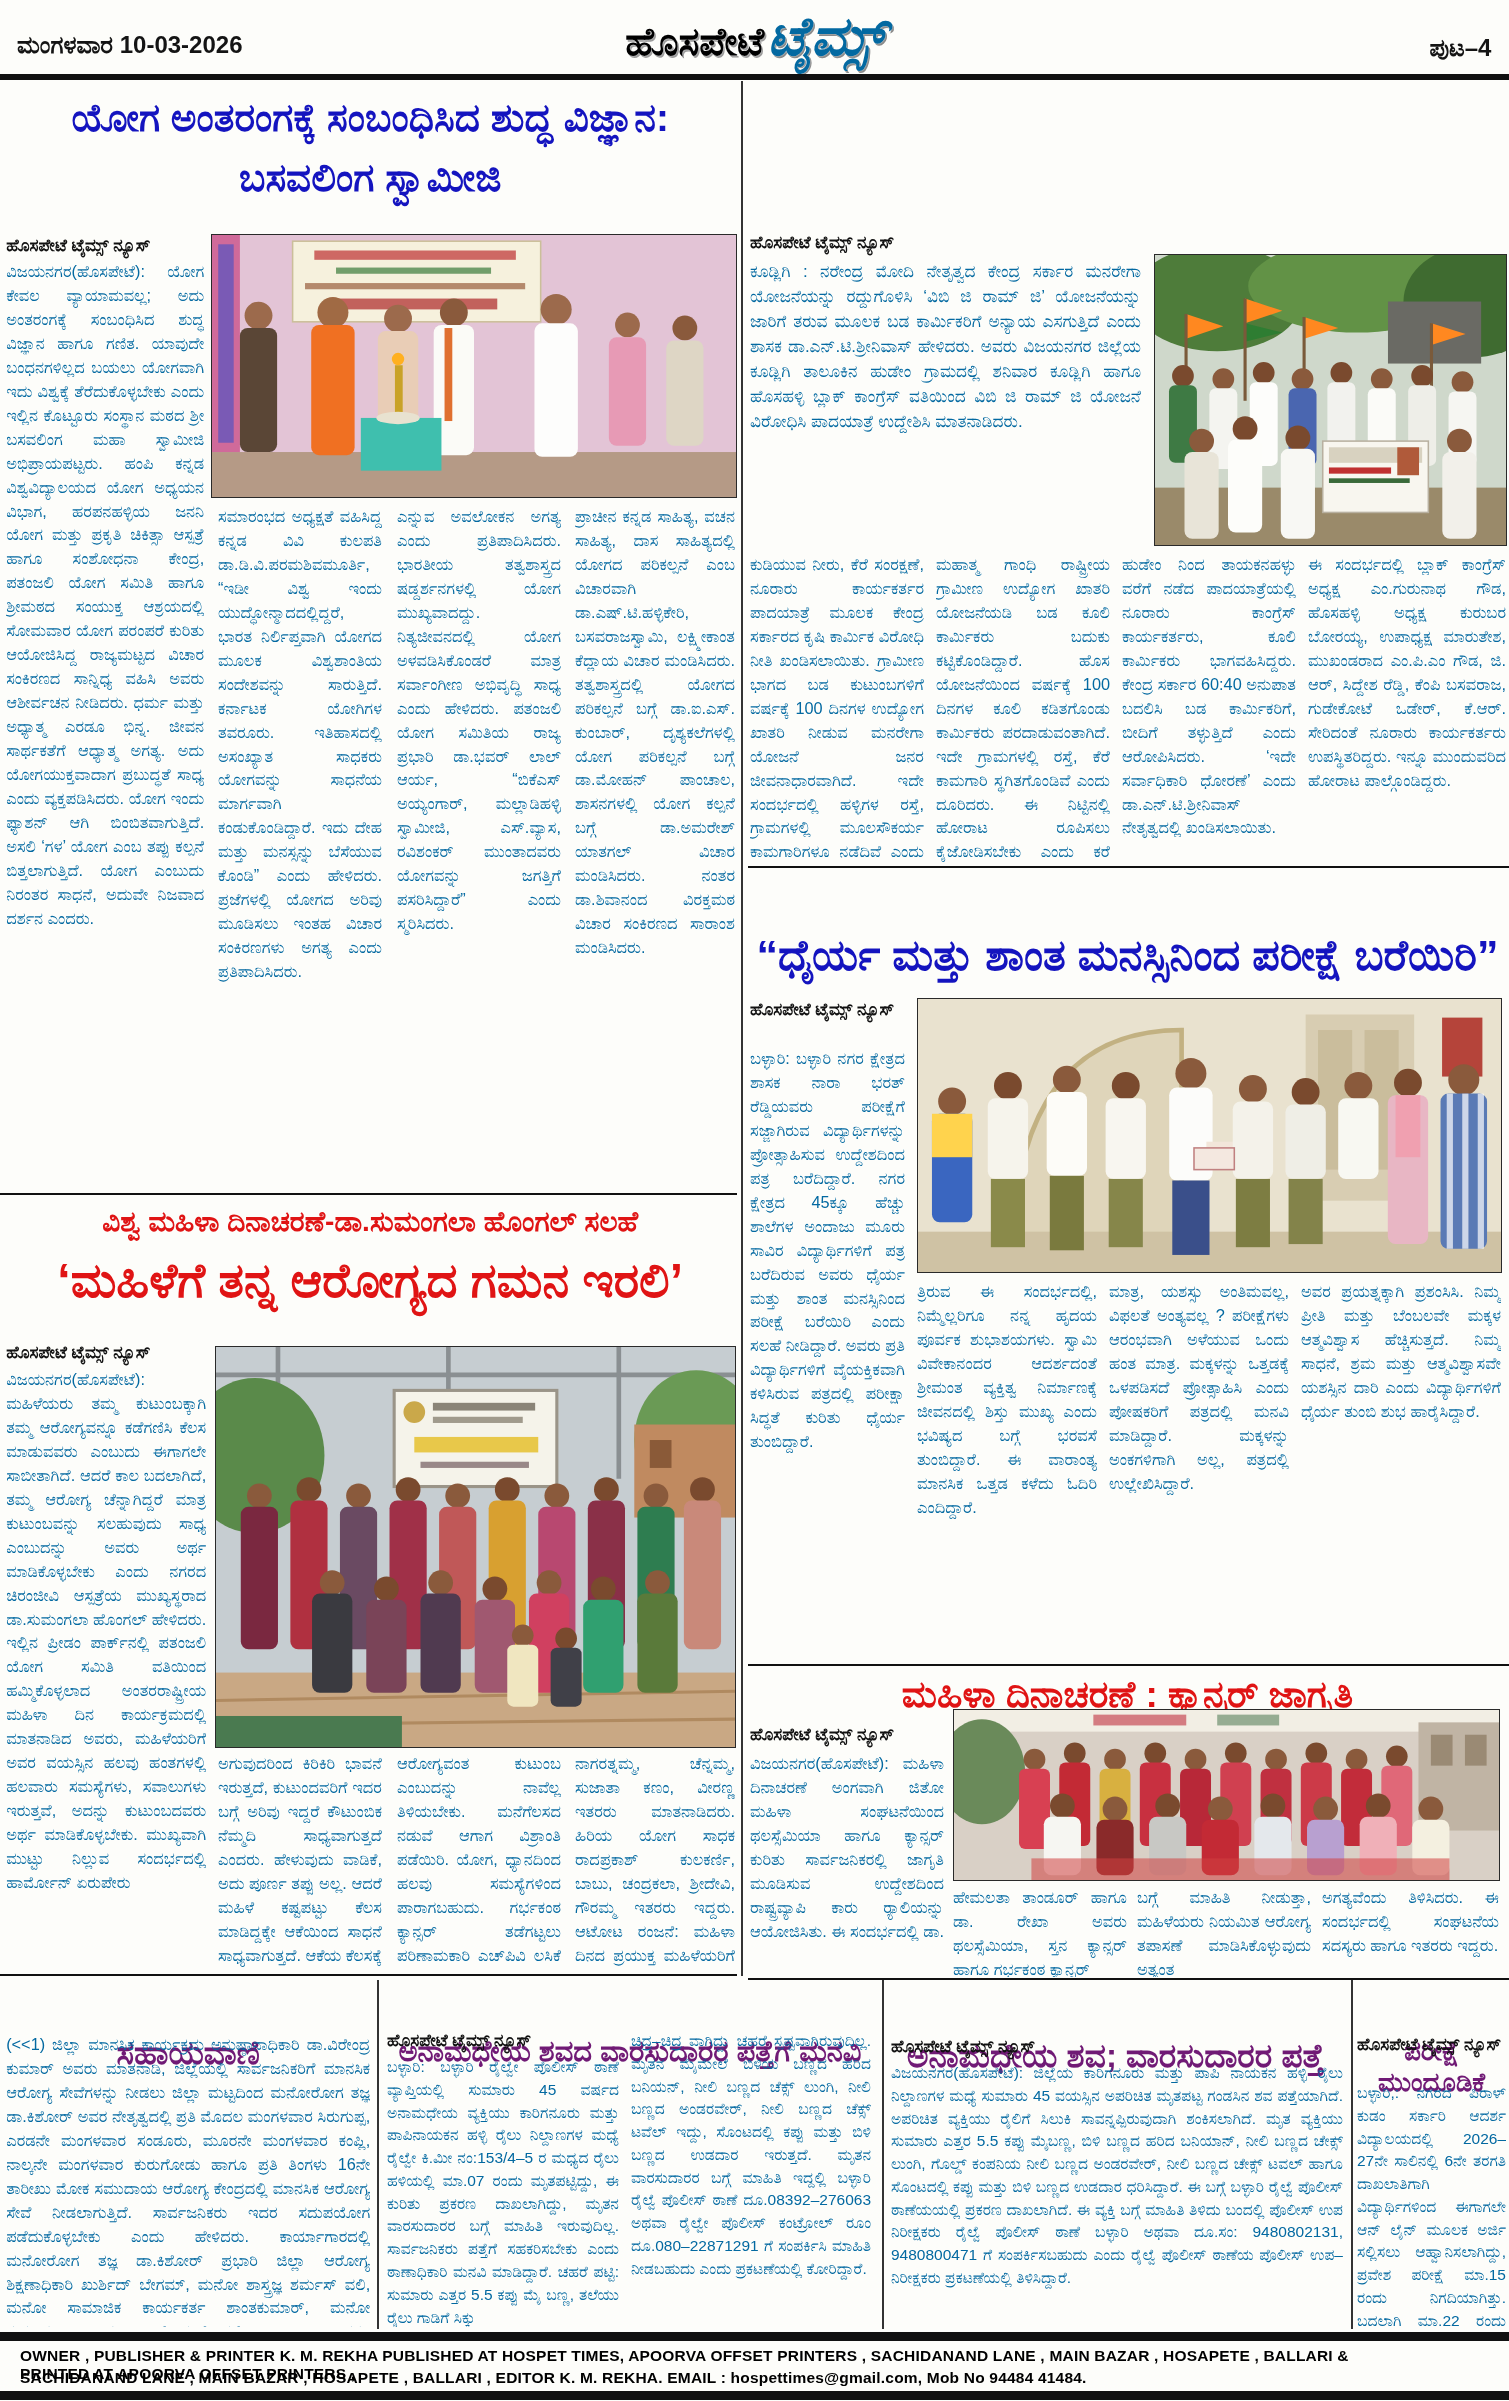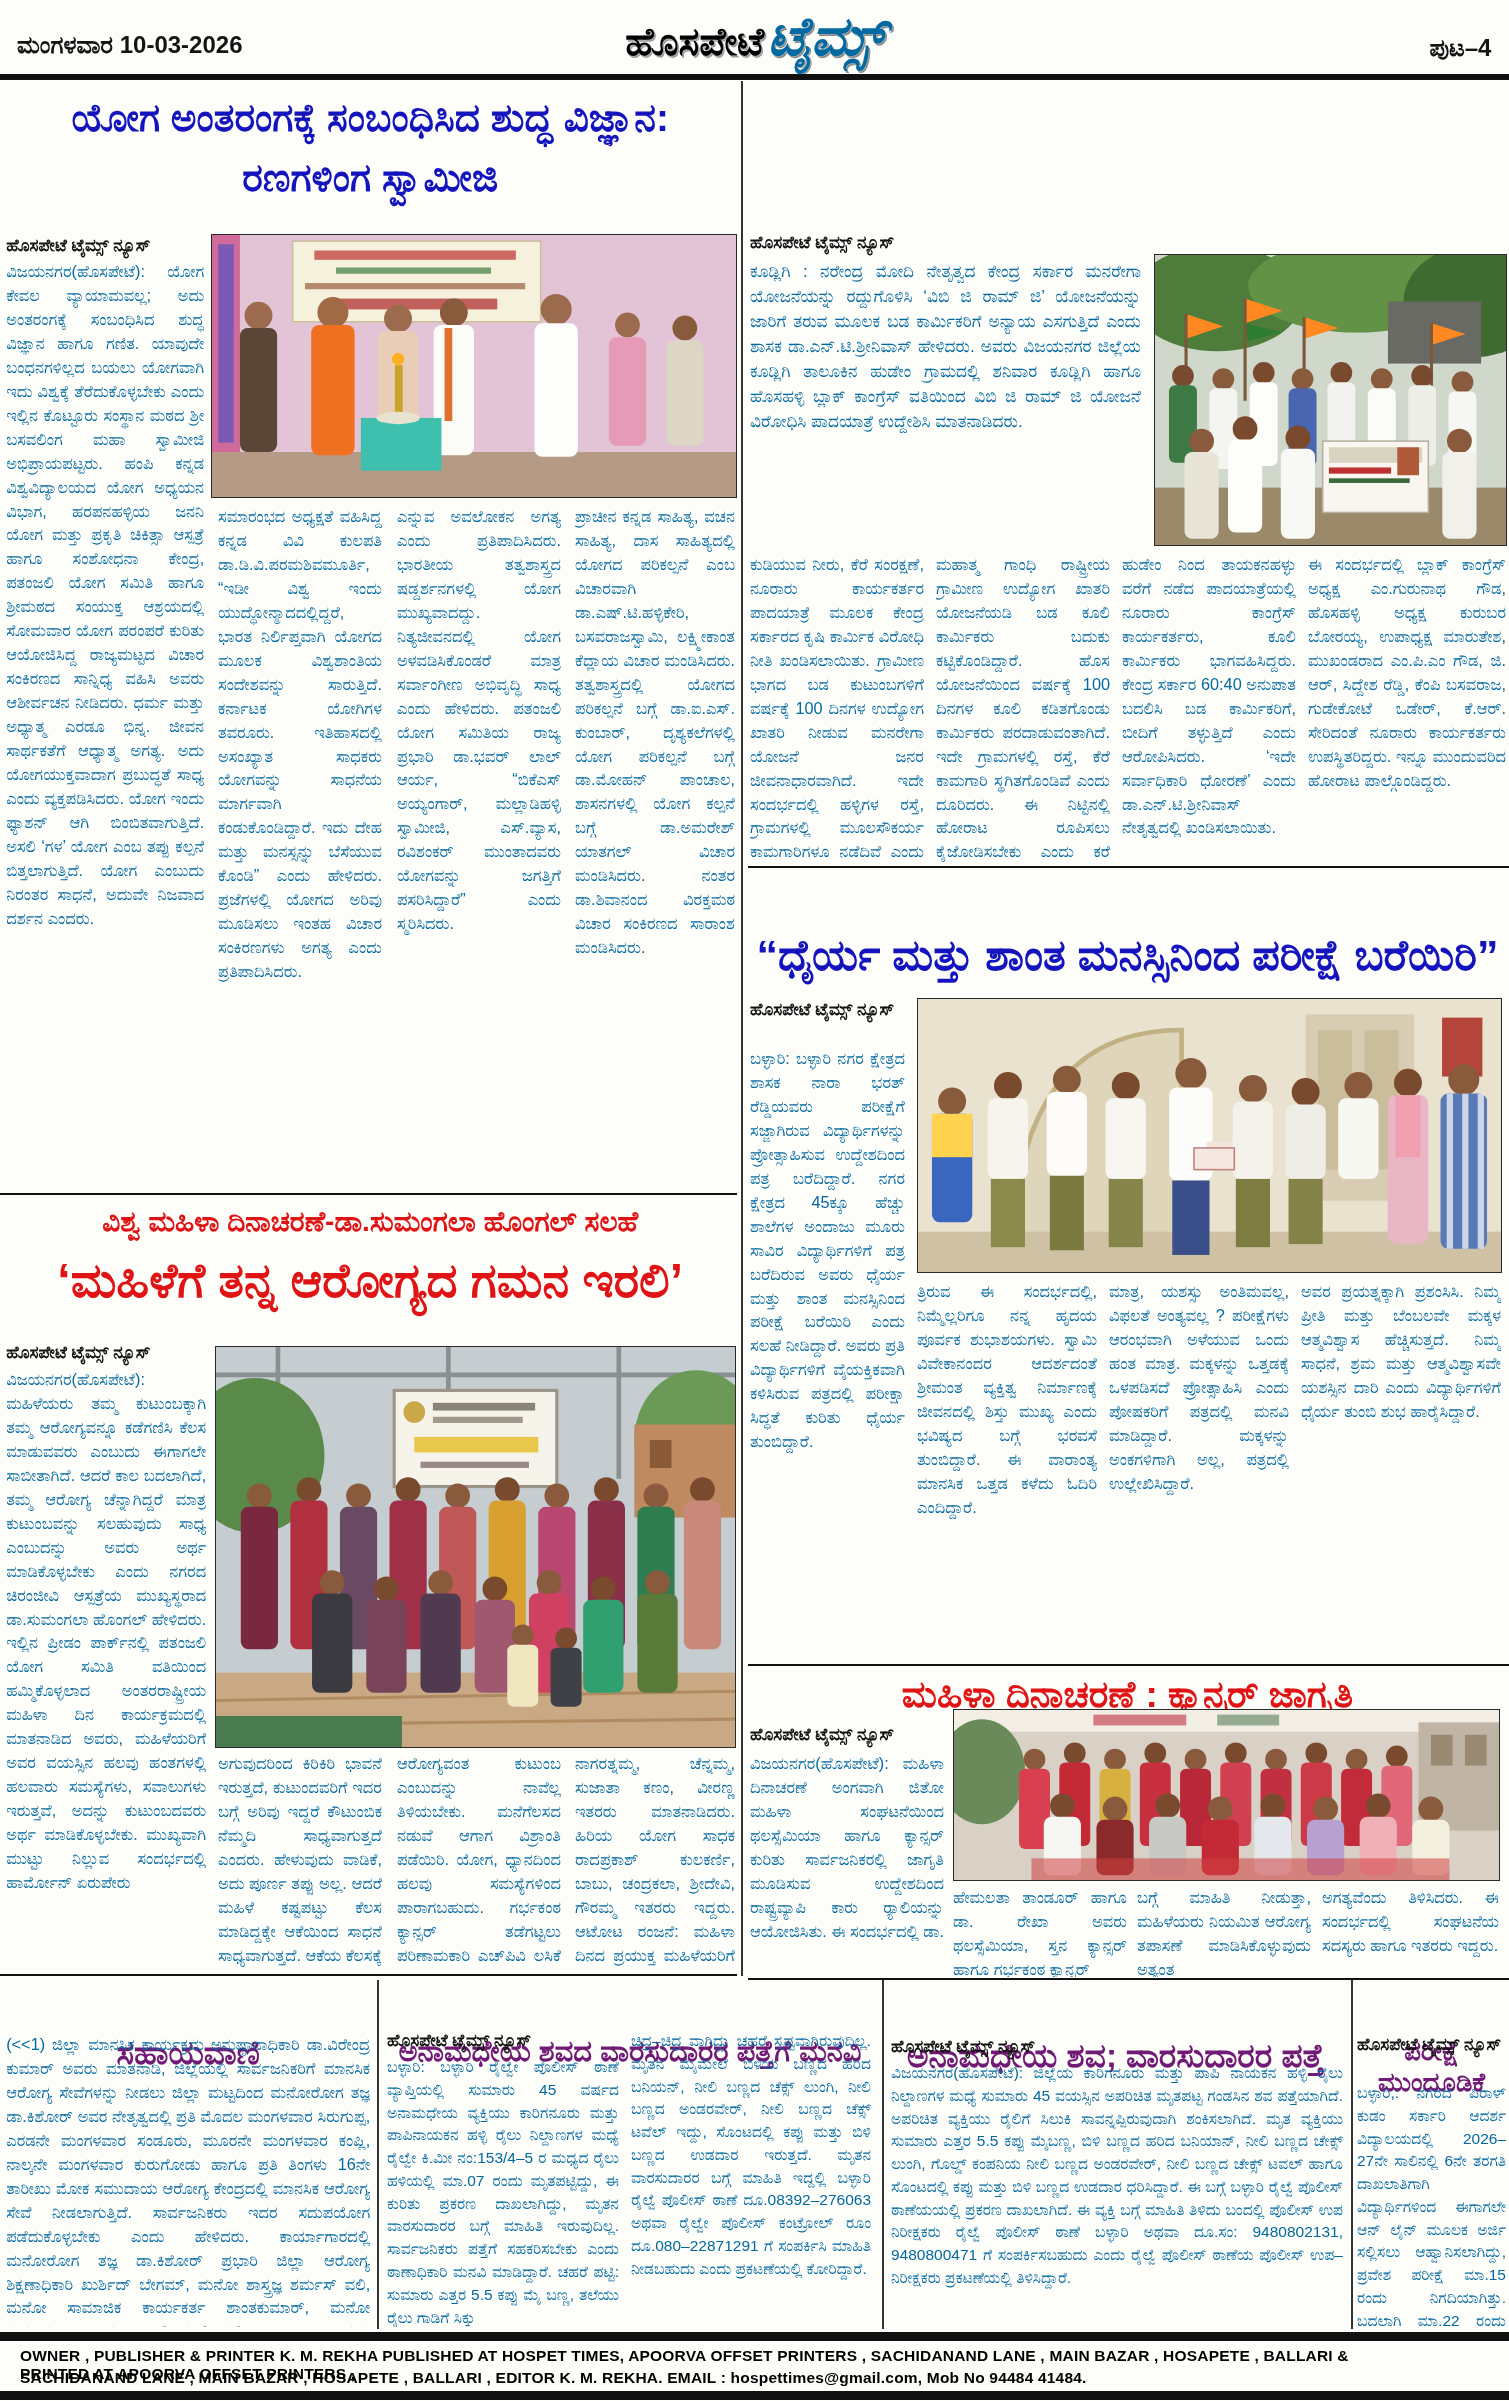--- a/index.html
+++ b/index.html
@@ -50,21 +50,21 @@
   <div id="hdr-date">ಮಂಗಳವಾರ 10-03-2026</div>
   <div id="masthead">
     <span class="m1">ಹೊಸಪೇಟೆ</span>
     <span class="m2">ಟೈಮ್ಸ್</span>
   </div>
   <div id="hdr-page">ಪುಟ–4</div>
   <div class="hrule" style="left:0;top:74px;width:1510px;height:6.2px;"></div>
 
   <div class="vrule" style="left:741px;top:81px;height:1895px;"></div>
 
-  <div class="headline hl-blue" style="left:6.2px;top:88px;width:728px;height:146px;font-size:39px;">ಯೋಗ ಅಂತರಂಗಕ್ಕೆ ಸಂಬಂಧಿಸಿದ ಶುದ್ಧ ವಿಜ್ಞಾನ: ರಣಗಳಿಂಗ ಸ್ವಾಮೀಜಿ</div>
+  <div class="headline hl-blue" style="left:6.2px;top:88px;width:728px;height:146px;font-size:39px;">ಯೋಗ ಅಂತರಂಗಕ್ಕೆ ಸಂಬಂಧಿಸಿದ ಶುದ್ಧ ವಿಜ್ಞಾನ: ಬಸವಲಿಂಗ ಸ್ವಾಮೀಜಿ</div>
   <div class="byline" style="left:6.2px;top:235px;width:198px;">ಹೊಸಪೇಟೆ ಟೈಮ್ಸ್ ನ್ಯೂಸ್</div>
   <div class="col" style="left:6.2px;top:260px;width:198px;height:926px;">ವಿಜಯನಗರ(ಹೊಸಪೇಟೆ): ಯೋಗ ಕೇವಲ ವ್ಯಾಯಾಮವಲ್ಲ; ಅದು ಅಂತರಂಗಕ್ಕೆ ಸಂಬಂಧಿಸಿದ ಶುದ್ಧ ವಿಜ್ಞಾನ ಹಾಗೂ ಗಣಿತ. ಯಾವುದೇ ಬಂಧನಗಳಿಲ್ಲದ ಬಯಲು ಯೋಗವಾಗಿ ಇದು ವಿಶ್ವಕ್ಕೆ ತೆರೆದುಕೊಳ್ಳಬೇಕು ಎಂದು ಇಲ್ಲಿನ ಕೊಟ್ಟೂರು ಸಂಸ್ಥಾನ ಮಠದ ಶ್ರೀ ಬಸವಲಿಂಗ ಮಹಾ ಸ್ವಾಮೀಜಿ ಅಭಿಪ್ರಾಯಪಟ್ಟರು. ಹಂಪಿ ಕನ್ನಡ ವಿಶ್ವವಿದ್ಯಾಲಯದ ಯೋಗ ಅಧ್ಯಯನ ವಿಭಾಗ, ಹರಪನಹಳ್ಳಿಯ ಜನನಿ ಯೋಗ ಮತ್ತು ಪ್ರಕೃತಿ ಚಿಕಿತ್ಸಾ ಆಸ್ಪತ್ರೆ ಹಾಗೂ ಸಂಶೋಧನಾ ಕೇಂದ್ರ, ಪತಂಜಲಿ ಯೋಗ ಸಮಿತಿ ಹಾಗೂ ಶ್ರೀಮಠದ ಸಂಯುಕ್ತ ಆಶ್ರಯದಲ್ಲಿ ಸೋಮವಾರ ಯೋಗ ಪರಂಪರೆ ಕುರಿತು ಆಯೋಜಿಸಿದ್ದ ರಾಜ್ಯಮಟ್ಟದ ವಿಚಾರ ಸಂಕಿರಣದ ಸಾನ್ನಿಧ್ಯ ವಹಿಸಿ ಅವರು ಆಶೀರ್ವಚನ ನೀಡಿದರು. ಧರ್ಮ ಮತ್ತು ಅಧ್ಯಾತ್ಮ ಎರಡೂ ಭಿನ್ನ. ಜೀವನ ಸಾರ್ಥಕತೆಗೆ ಆಧ್ಯಾತ್ಮ ಅಗತ್ಯ. ಅದು ಯೋಗಯುಕ್ತವಾದಾಗ ಪ್ರಬುದ್ಧತೆ ಸಾಧ್ಯ ಎಂದು ವ್ಯಕ್ತಪಡಿಸಿದರು. ಯೋಗ ಇಂದು ಫ್ಯಾಶನ್ ಆಗಿ ಬಿಂಬಿತವಾಗುತ್ತಿದೆ. ಅಸಲಿ ‘ಗಳ’ ಯೋಗ ಎಂಬ ತಪ್ಪು ಕಲ್ಪನೆ ಬಿತ್ತಲಾಗುತ್ತಿದೆ. ಯೋಗ ಎಂಬುದು ನಿರಂತರ ಸಾಧನೆ, ಅದುವೇ ನಿಜವಾದ ದರ್ಶನ ಎಂದರು.</div>
   <div class="photo" style="left:211px;top:234px;width:524px;height:262px;">
     <svg viewBox="0 0 338 169" preserveAspectRatio="none">
       <rect x="0" y="0" width="338" height="169" fill="#e3c4d6"></rect>
       <rect x="0" y="140" width="338" height="29" fill="#b59a86"></rect>
       <rect x="0" y="0" width="18" height="140" fill="#d06a9a"></rect>
       <rect x="4" y="6" width="10" height="128" fill="#7a5ab5"></rect>
       <rect x="52" y="4" width="160" height="52" fill="#f6f1dd" stroke="#cbbf9a"></rect>
       <rect x="66" y="10" width="130" height="6" fill="#c03a3a" opacity="0.75"></rect>

